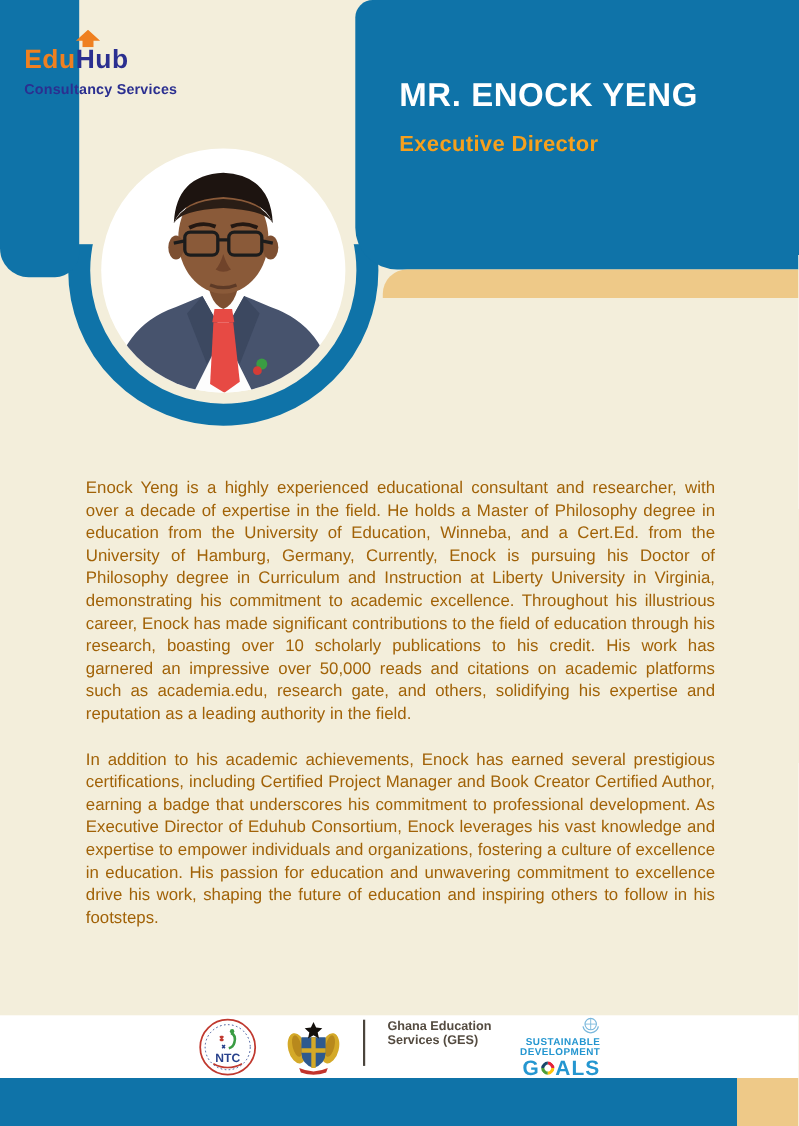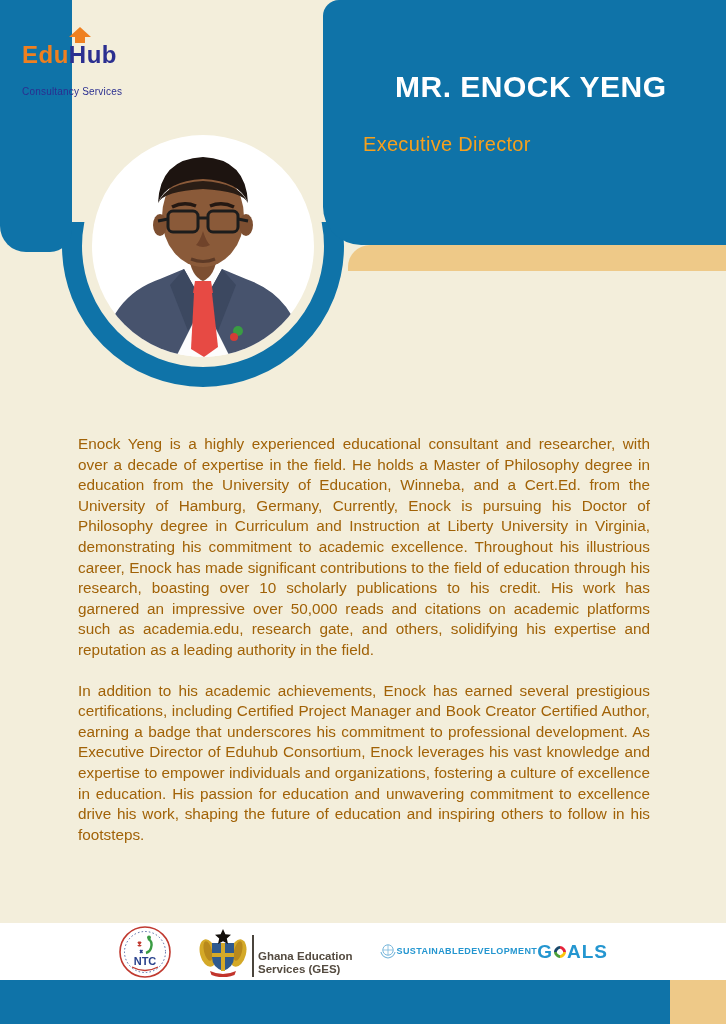--- a/index.html
+++ b/index.html
@@ -18,40 +18,40 @@
         border-radius:22px 0 0 0;}
   .photo-wrap{position:absolute;left:92px;top:135px;width:222px;height:222px;border-radius:50%;
         background:#ffffff;overflow:hidden;}
 
   
   .logo{position:absolute;left:22px;top:40px;width:130px;}
   .logo-word{font-size:24px;font-weight:bold;letter-spacing:0.5px;line-height:30px;position:relative;}
   .logo-orange{color:#ef8020;}
   .logo-navy{color:#2b2f90;}
   .logo-arrow{position:absolute;left:47px;top:-13px;width:22px;height:16px;}
-  .logo-tagline{font-size:10px;font-weight:normal;color:#2b2f90;letter-spacing:0.2px;margin-top:16px;white-space:nowrap;}
+  .logo-tagline{font-size:13px;font-weight:bold;color:#2b2f90;letter-spacing:0.2px;margin-top:3px;white-space:nowrap;}
 
   
   .title-block{position:absolute;left:363px;top:70px;width:340px;}
-  .person-name{color:#ffffff;font-size:30px;font-weight:800;letter-spacing:0.5px;white-space:nowrap;margin-left:32px;}
-  .person-role{color:#f6a01d;font-size:20px;font-weight:normal;margin-top:29px;letter-spacing:0.3px;}
+  .person-name{color:#ffffff;font-size:30px;font-weight:800;letter-spacing:0.5px;white-space:nowrap;}
+  .person-role{color:#f6a01d;font-size:20px;font-weight:bold;margin-top:16px;letter-spacing:0.3px;}
 
   
   .bio{position:absolute;left:78px;top:434px;width:572px;color:#a16207;
        font-size:15.3px;line-height:20.6px;text-align:justify;}
   .bio p{margin:0 0 20px 0;}
 
   
   .footer-bar{position:absolute;left:0;top:923px;width:726px;height:57px;background:#ffffff;}
   .footer-logos{position:absolute;left:0;top:923px;width:726px;height:57px;display:flex;
        align-items:center;justify-content:center;gap:26px;}
-  .ges-block{display:flex;align-items:flex-end;gap:4px;}
+  .ges-block{display:flex;align-items:flex-start;gap:20px;}
   .ges-divider{width:2px;height:42px;background:#4a443c;}
   .ges-text{font-size:11.5px;font-weight:bold;color:#544b40;line-height:13.5px;}
-  .sdg-block{display:flex;align-items:center;line-height:1;}
+  .sdg-block{display:flex;flex-direction:column;align-items:flex-end;line-height:1;}
   .sdg-word{font-size:9px;font-weight:bold;color:#2496d0;letter-spacing:0.4px;line-height:9.5px;}
   .sdg-goals{font-size:19px;font-weight:800;color:#2496d0;letter-spacing:1px;display:flex;align-items:center;line-height:19px;}
   .sdg-o{display:inline-block;width:12px;height:12px;border-radius:50%;border:3.5px solid;
        border-color:#e5243b #fcc30b #4c9f38 #19486a;box-sizing:border-box;margin:0 1px;transform:rotate(45deg);}
   .bottom-bar-blue{position:absolute;left:0;top:980px;width:670px;height:44px;background:#0f73a8;}
   .bottom-bar-tan{position:absolute;left:670px;top:980px;width:56px;height:44px;background:#eec988;}
 </style>
 </head>
 <body>
 

